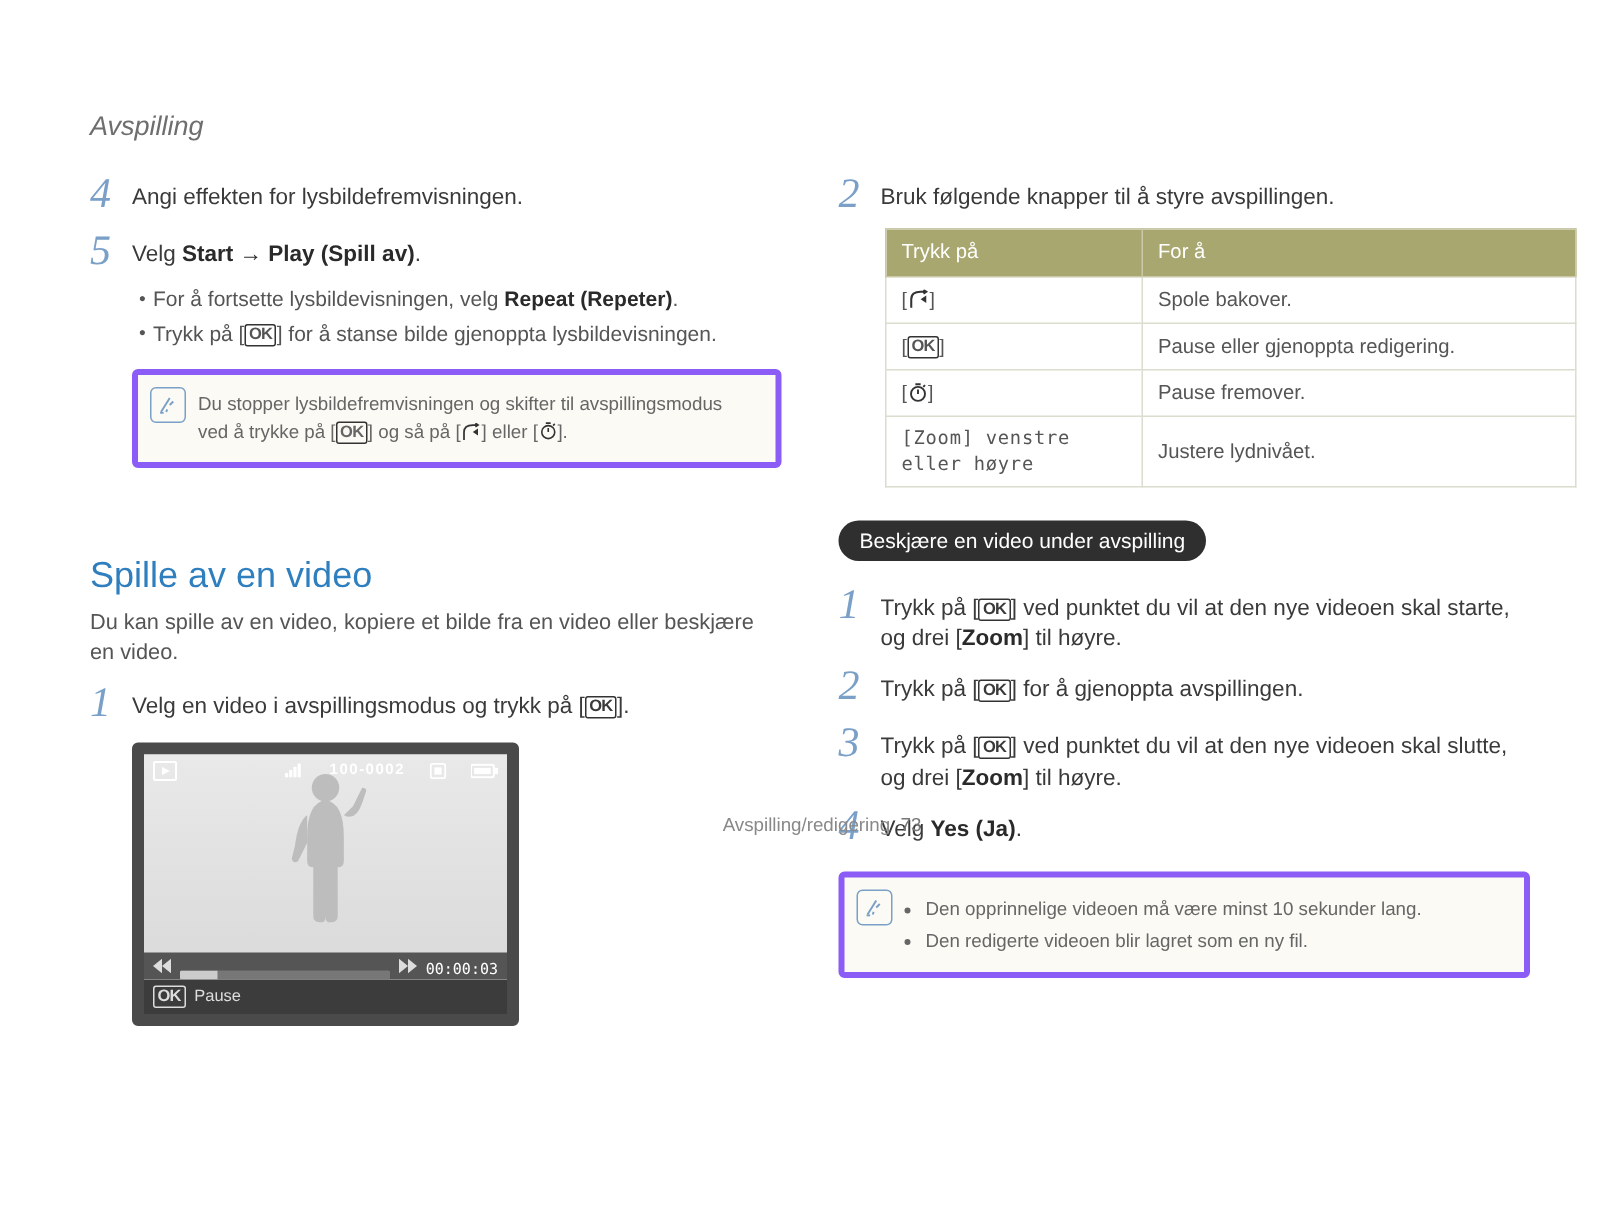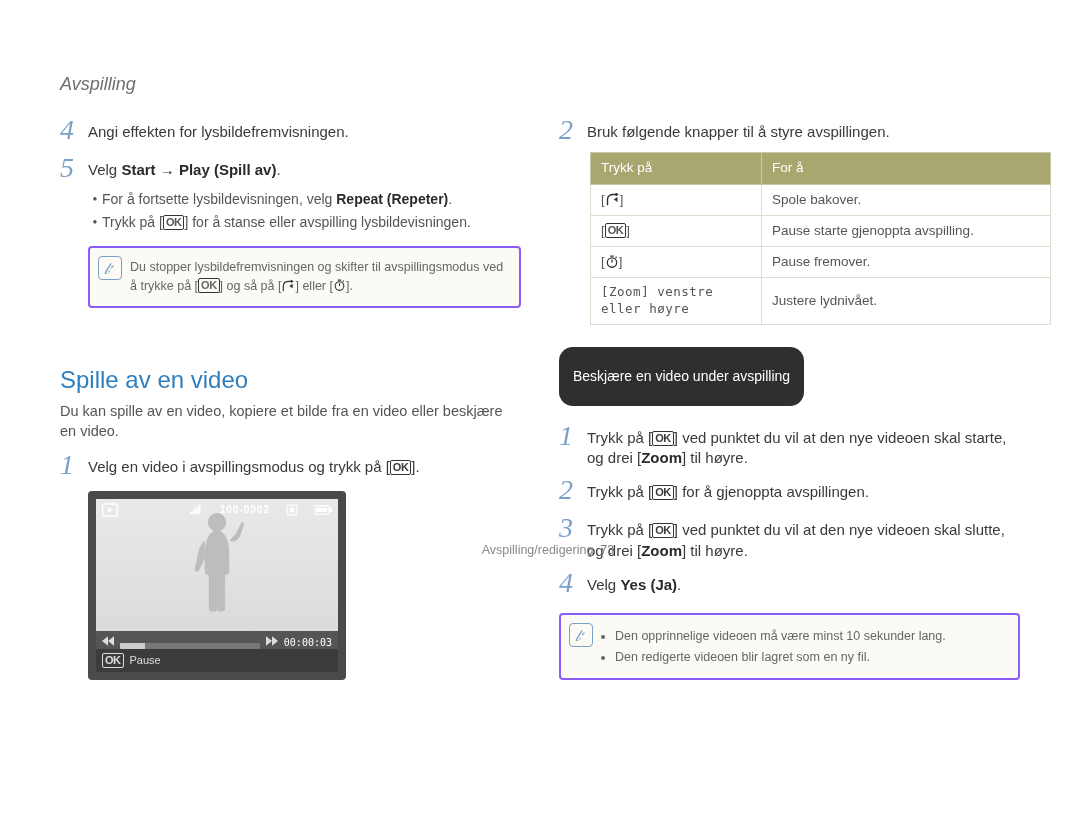--- a/index.html
+++ b/index.html
@@ -87,21 +87,21 @@
     letter-spacing: -0.5px;
   }
   .kbd-icon {
     display: inline-block;
     font-size: 13px;
     vertical-align: middle;
     line-height: 1;
   }
   .note-box {
     margin: 14px 0 0 28px;
-    border: 2px solid #8b5cf6;
+    border: 4px solid #8b5cf6;
     background: #fbfaf4;
     border-radius: 4px;
     padding: 10px 12px 10px 40px;
     position: relative;
     font-size: 12.5px;
     color: #666;
     line-height: 1.5;
   }
   .note-box .note-icon {
     position: absolute;
@@ -215,21 +215,21 @@
     color: #555;
     vertical-align: middle;
   }
   table.ctrl td.key { width: 150px; font-size:13px; }
 
   .pill {
     display:inline-block;
     background:#2f2f2f;
     color:#fff;
     border-radius: 14px;
-    padding: 20px 14px;
+    padding: 4px 14px;
     font-size: 14px;
     margin: 22px 0 8px 0;
   }
 
   .footer {
     position:absolute;
     left:16px; right:0; bottom:18px;
     text-align:center;
     font-size:12.5px;
     color:#777;
@@ -262,21 +262,21 @@
       <div class="sub-list">
         <div class="bullet-row">
           <div class="dot">●</div>
           <div class="bt">
             <span>For å fortsette lysbildevisningen, velg </span><b>Repeat (Repeter)</b><span>.</span>
           </div>
         </div>
         <div class="bullet-row">
           <div class="dot">●</div>
           <div class="bt">
-            <span>Trykk på [</span><span class="ok-badge">OK</span><span>] for å stanse eller avspilling lysbildevisningen.</span>
+            <span>Trykk på [</span><span class="ok-badge">OK</span><span>] for å stanse bilde gjenoppta lysbildevisningen.</span>
           </div>
         </div>
       </div>
 
       <div class="note-box">
         <div class="note-icon">
           <svg width="14" height="14" viewBox="0 0 24 24" fill="none" stroke="#7aa0c8" stroke-width="2.2">
               <path d="M4 20 L14 4 M10 20 L11 17 M14 12 L18 8"></path>
               <path d="M3 21 L7 21"></path>
             </svg>
@@ -390,21 +390,21 @@
           <td class="key">[<span class="kbd-icon">
             <svg width="15" height="13" viewBox="0 0 24 20">
                     <path d="M4 10 L4 19 M4 10 Q4 2 14 2 L20 2 M17 0 L20 2 L17 4" fill="none" stroke="#333" stroke-width="2.2"></path>
                     <polygon points="20,6 14,10 20,14" fill="#333"></polygon>
                   </svg>
           </span>]</td>
           <td>Spole bakover.</td>
         </tr>
         <tr>
           <td class="key">[<span class="ok-badge">OK</span>]</td>
-          <td>Pause starte gjenoppta avspilling.</td>
+          <td>Pause eller gjenoppta redigering.</td>
         </tr>
         <tr>
           <td class="key">[<span class="kbd-icon">
             <svg width="14" height="14" viewBox="0 0 24 24">
                     <circle cx="12" cy="13" r="8" fill="none" stroke="#333" stroke-width="2.2"></circle>
                     <path d="M12 13 L12 8 M9 2 L15 2 M18 5 L20 3" stroke="#333" stroke-width="2.2"></path>
                   </svg>
           </span>]</td>
           <td>Pause fremover.</td>
         </tr>

